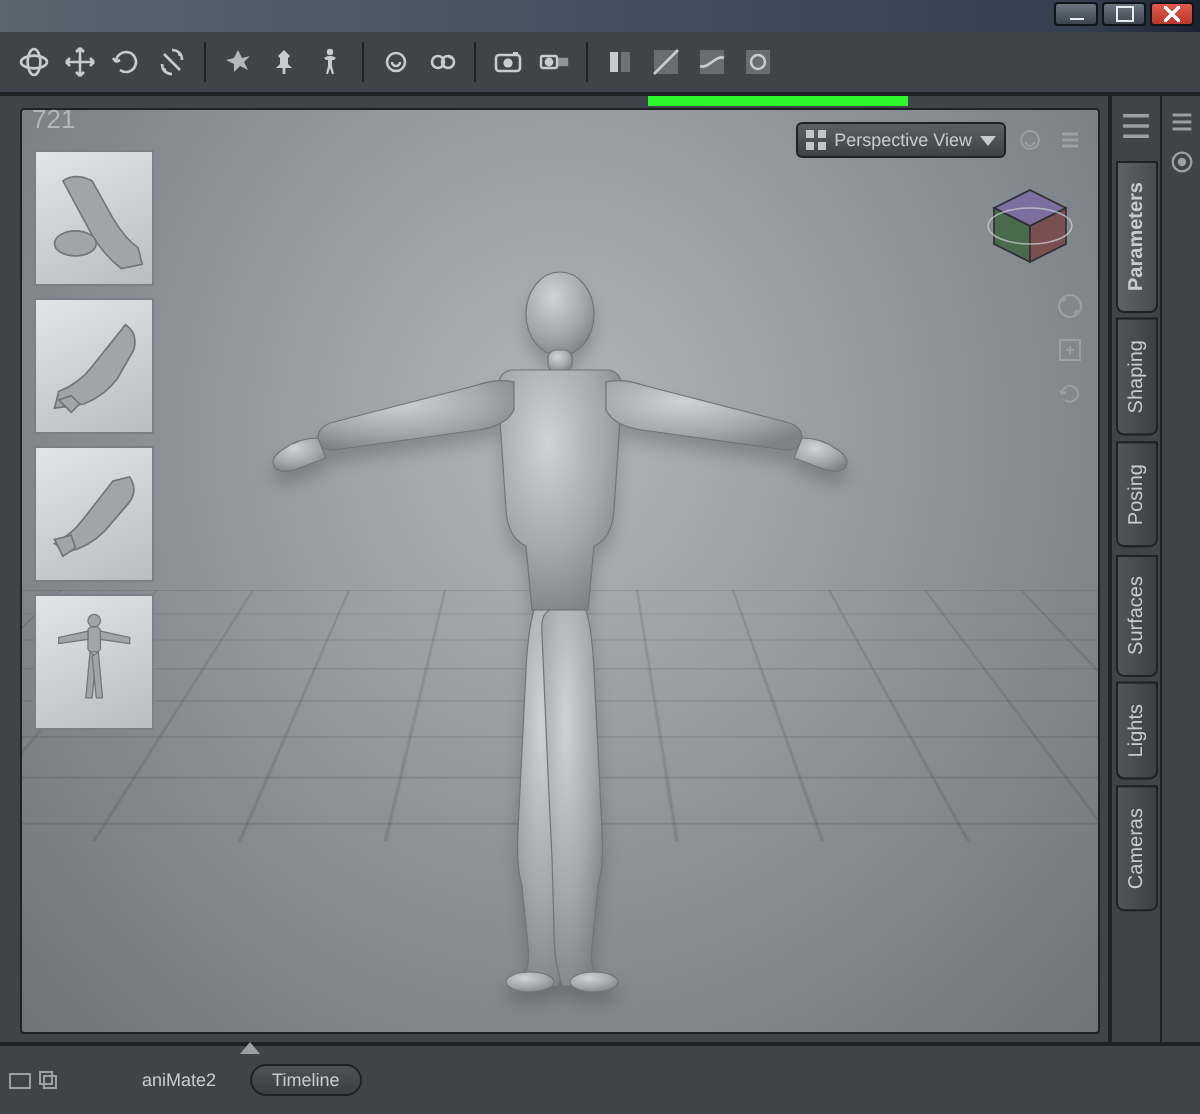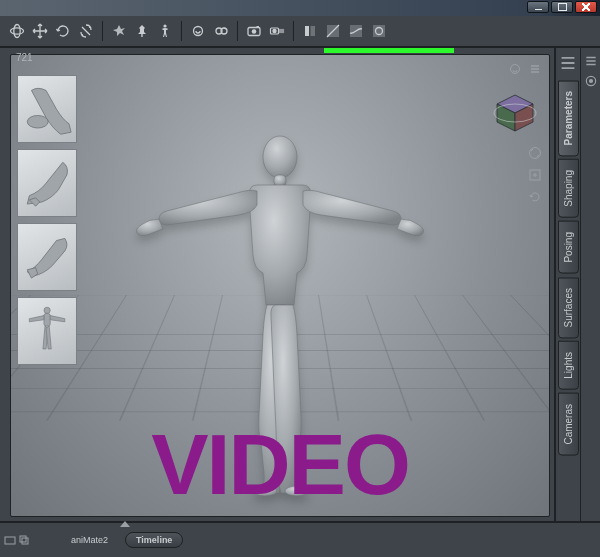--- a/index.html
+++ b/index.html
@@ -33,21 +33,21 @@
   
   .app{height:541px;display:flex;flex-direction:column;background:var(--bg);}
   .toolbar{height:32px;background:var(--bg);border-bottom:2px solid var(--border);display:flex;align-items:center;padding:0 6px;gap:1px;}
   .tool-btn{width:22px;height:22px;display:flex;align-items:center;justify-content:center;border-radius:3px;color:var(--text);}
   .tool-btn svg{width:16px;height:16px;}
   .tool-sep{width:1px;height:20px;background:var(--border);margin:0 4px;}
 
   .body-row{flex:1;display:flex;min-height:0;}
   .left-gutter{width:6px;background:var(--bg);border-right:0;}
   .viewport-wrap{flex:1;display:flex;flex-direction:column;min-width:0;background:var(--bg);padding:6px 4px 4px 4px;position:relative;}
-  .viewport-label{position:absolute;top:4px;left:10px;color:#b0b6ba;font-size:10px;z-index:5;}
+  .viewport-label{position:absolute;top:4px;left:10px;color:#b0b6ba;font-size:13px;z-index:5;}
   .prog-bar{position:absolute;top:0;right:100px;width:130px;height:5px;background:var(--accent-green);z-index:6;}
   
   .viewport{flex:1;position:relative;background:radial-gradient(ellipse at 50% 35%, #b0b6ba 0%, #8a9096 55%, #6e747a 100%);border:1px solid var(--border);border-radius:2px;overflow:hidden;}
   
   
   .floor{position:absolute;left:-50%;right:-50%;bottom:0;top:52%;
     background:
       repeating-linear-gradient(to right, rgba(40,44,48,0.18) 0 1px, transparent 1px 48px),
       repeating-linear-gradient(to bottom, rgba(40,44,48,0.18) 0 1px, transparent 1px 30px);
     transform:perspective(600px) rotateX(68deg);transform-origin:top center;}
@@ -93,21 +93,21 @@
   .vtab.active{background:linear-gradient(to left,#5c6268,#464c52);font-weight:700;}
 
   .right-strip2{width:20px;background:var(--bg);border-left:1px solid var(--border);display:flex;flex-direction:column;align-items:center;padding-top:6px;gap:6px;}
   .right-strip2 .ico{width:14px;height:14px;color:var(--text-dim);display:flex;align-items:center;justify-content:center;}
 
   
   .bottombar{height:36px;background:var(--bg);border-top:2px solid var(--border);display:flex;align-items:center;padding:0 4px;gap:6px;position:relative;}
   .bottombar .tri-up{width:0;height:0;border-left:5px solid transparent;border-right:5px solid transparent;border-bottom:6px solid var(--text-dim);position:absolute;top:-2px;left:120px;}
   .btab{height:16px;padding:0 10px;border-radius:8px;background:linear-gradient(#4d5358,#383e43);border:1px solid var(--border);display:flex;align-items:center;font-size:9px;color:var(--text);}
   .btab.plain{background:transparent;border-color:transparent;}
-  .btab.active{font-weight:700;}
+  .btab.active{font-weight:400;}
   .bottombar .lefticons{display:flex;align-items:center;gap:2px;margin-right:24px;}
   .bottombar .lefticons svg{width:12px;height:12px;color:var(--text-dim);}
 
 </style>
 </head>
 <body>
 
 <div class="titlebar">
   <div class="win-btn min"></div>
   <div class="win-btn max"></div>
@@ -289,20 +289,25 @@
                   <path d="M22 13 l-14 3 0 3 14 -2 z"></path>
                   <path d="M28 13 l14 3 0 3 -14 -2 z"></path>
                   <path d="M23 23 l-2 22 3 0 2 -20 z"></path>
                   <path d="M27 23 l2 22 -3 0 -2 -20 z"></path>
                 </g>
               </svg>
           </div>
         </div>
 
         <div class="vp-top-controls">
+          <div class="vp-dropdown">
+            <span class="grid-ico"></span>
+            <span>Perspective View</span>
+            <span class="tri"></span>
+          </div>
           <div class="vp-small-btn">
               <svg viewBox="0 0 12 12" fill="none" stroke="currentColor" stroke-width="1">
                 <circle cx="6" cy="6" r="4.5"></circle>
                 <path d="M4 7a2 2 0 0 0 4 0"></path>
               </svg>
             </div>
           <div class="vp-small-btn">
               <svg viewBox="0 0 12 12" stroke="currentColor" stroke-width="1.4">
                 <path d="M2 3h8M2 6h8M2 9h8"></path>
               </svg>
@@ -337,21 +342,20 @@
             </div>
           <div class="i">
               <svg viewBox="0 0 14 14" fill="none" stroke="currentColor" stroke-width="1">
                 <path d="M3 7a4 4 0 1 1 1.5 3"></path>
                 <path d="M3 7l-1-2M3 7l2-1"></path>
               </svg>
             </div>
         </div>
 
         <div class="overlay-text">
-          <div>VIDEO</div>
         </div>
       </div>
     </div>
 
     <div class="right-strip">
       <div class="top-ico">
           <svg viewBox="0 0 14 14" stroke="currentColor" stroke-width="1.4">
             <path d="M2 3h10M2 7h10M2 11h10"></path>
           </svg>
         </div>

